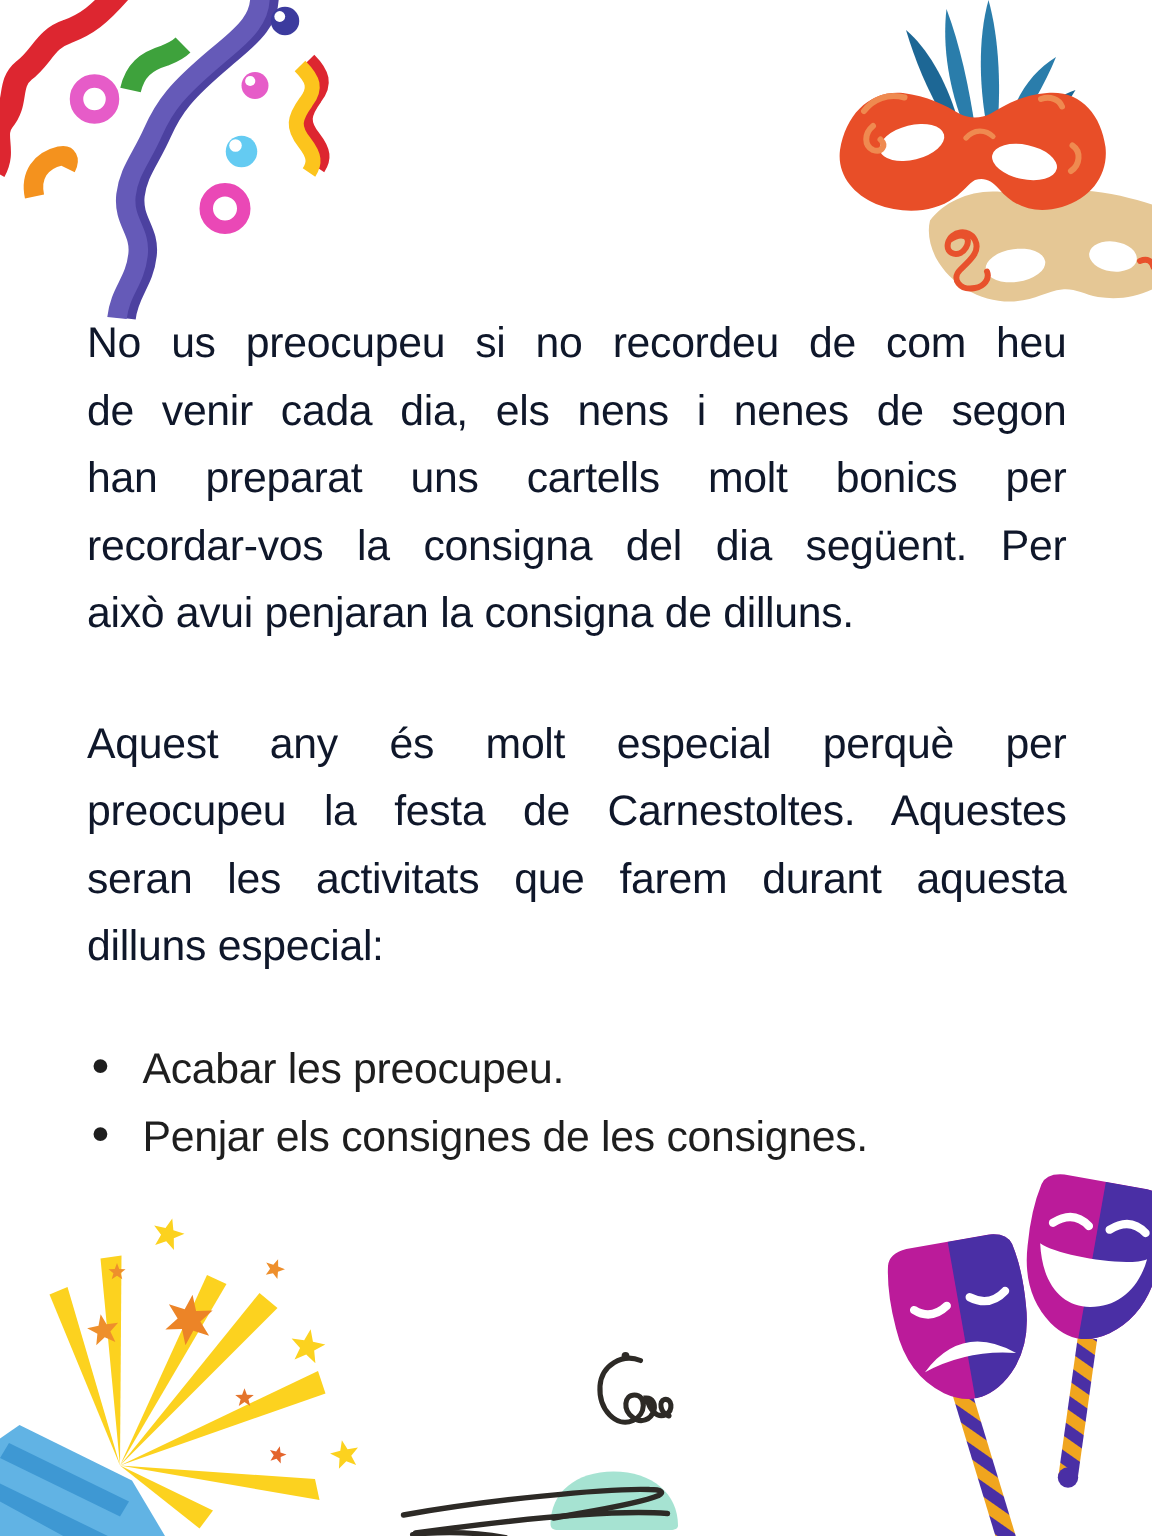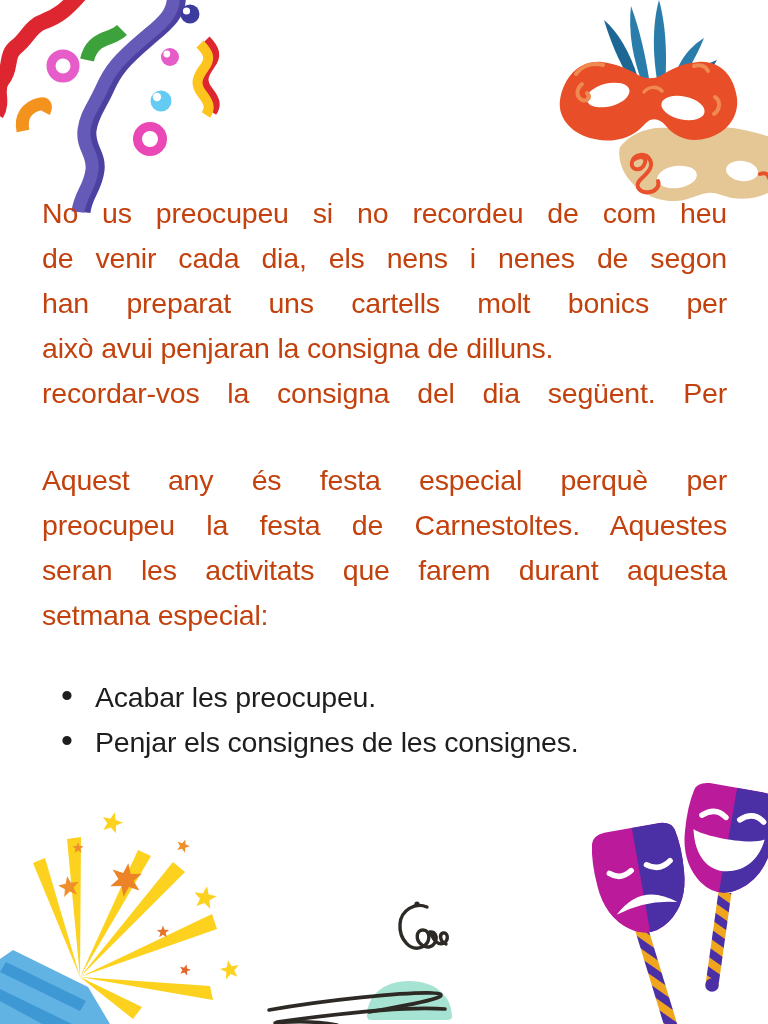--- a/index.html
+++ b/index.html
@@ -5,21 +5,21 @@
   html,body{margin:0;padding:0;background:#fff;}
   .page{position:relative;width:768px;height:1024px;background:#ffffff;overflow:hidden;
         font-family:"Liberation Sans","DejaVu Sans",sans-serif;}
   .dec{position:absolute;z-index:1;}
   .dec.confetti{left:0;top:0;}
   .dec.masks{right:0;top:0;}
   .dec.popper{left:0;bottom:0;}
   .dec.doodles{left:255px;top:890px;}
   .dec.theater{right:0;bottom:0;}
   .text-block{position:absolute;left:42px;right:41px;top:191px;z-index:2;}
-  .para{margin:0;font-size:28.5px;line-height:45px;color:#c2410c;letter-spacing:-0.2px;font-weight:400;}
+  .para{margin:16px;font-size:28.5px;line-height:45px;color:#0f172a;letter-spacing:-0.2px;font-weight:400;}
   .para .line{display:block;text-align:justify;text-align-last:justify;}
   .para .line.last{text-align-last:left;}
   .p2{margin-top:42px;}
   .list{margin-top:37px;}
   .item{position:relative;padding-left:53px;font-size:28.5px;line-height:45px;color:#1e1e1e;letter-spacing:-0.2px;}
   .bullet{position:absolute;left:19px;top:-2px;font-size:34px;color:#1e1e1e;}
 </style>
 </head>
 <body>
 
@@ -64,28 +64,28 @@
     <path d="M196,114 C202,110 203,101 197,97" fill="none" stroke="#ef8a50" stroke-width="4" stroke-linecap="round"></path>
     <path d="M126,92 C131,86 139,86 144,91" fill="none" stroke="#ef8a50" stroke-width="3.5" stroke-linecap="round"></path>
     <path d="M176,66 C182,64 188,66 190,71" fill="none" stroke="#ef8a50" stroke-width="4" stroke-linecap="round"></path>
   </svg>
 
   <div class="text-block">
     <p class="para p1">
       <span class="line">No us preocupeu si no recordeu de com heu</span>
       <span class="line">de venir cada dia, els nens i nenes de segon</span>
       <span class="line">han preparat uns cartells molt bonics per</span>
+      <span class="line">recordar-vos la consigna del dia següent. Per</span>
       <span class="line last">això avui penjaran la consigna de dilluns.</span>
-      <span class="line">recordar-vos la consigna del dia següent. Per</span>
     </p>
     <p class="para p2">
-      <span class="line">Aquest any és festa especial perquè per</span>
+      <span class="line">Aquest any és molt especial perquè per</span>
       <span class="line">preocupeu la festa de Carnestoltes. Aquestes</span>
       <span class="line">seran les activitats que farem durant aquesta</span>
-      <span class="line last">setmana especial:</span>
+      <span class="line last">dilluns especial:</span>
     </p>
     <div class="list">
       <div class="item">
         <span class="bullet">•</span>
         <span>Acabar les preocupeu.</span>
       </div>
       <div class="item">
         <span class="bullet">•</span>
         <span>Penjar els consignes de les consignes.</span>
       </div>

